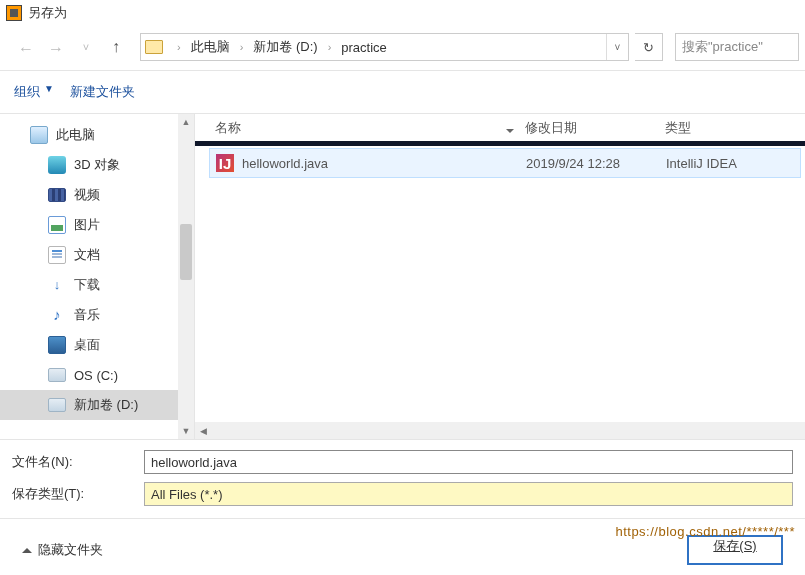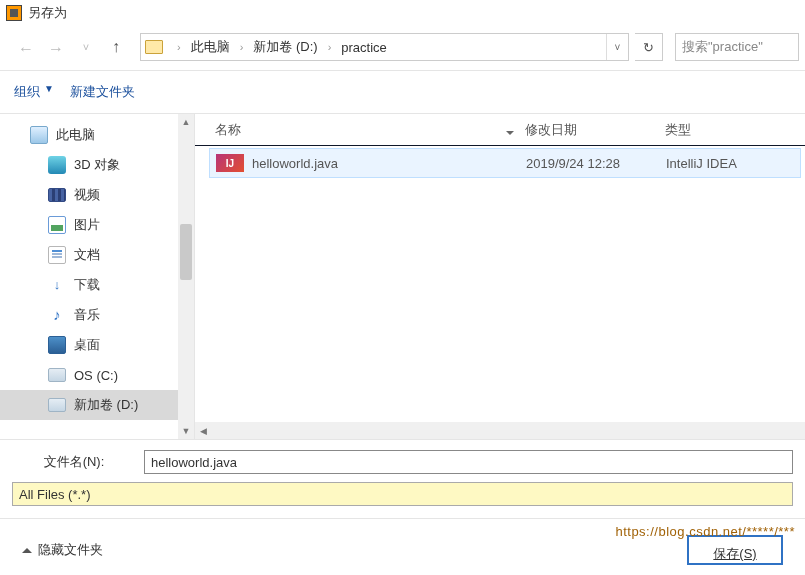--- a/index.html
+++ b/index.html
@@ -228,21 +228,21 @@
   .ico-drive.d::before {
     content: ""; width: 4px; height: 4px; background: #2f8ed1;
   }
   .listpane {
     flex: 1;
     display: flex;
     flex-direction: column;
   }
   .list-header {
     display: flex;
-    border-bottom: 1px solid #0f172a;
+    border-bottom: 5px solid #0f172a;
     height: 32px;
     align-items: center;
     color: #555;
   }
   .col-name { flex: 0 0 330px; padding-left: 20px; position: relative; }
   .col-date { flex: 0 0 140px; }
   .col-type { flex: 1; }
   .col-name .hdr-caret {
     position: absolute; right: 10px; top: 10px;
     border-left: 4px solid transparent;
@@ -261,24 +261,24 @@
     margin: 2px 4px 0 14px;
   }
   .row .cell-name {
     flex: 0 0 316px;
     display: flex; align-items: center; gap: 8px;
     padding-left: 6px;
   }
   .row .cell-date { flex: 0 0 140px; }
   .row .cell-type { flex: 1; }
   .ico-ij {
-    width: 28px; height: 18px;
+    width: 18px; height: 18px;
     background: linear-gradient(135deg,#b73478,#e34f31);
     display: flex; align-items: center; justify-content: center;
-    color: #fff; font-size: 10px; font-weight: bold; text-align: center;
+    color: #fff; font-size: 15px; font-weight: bold; text-align: center;
   }
   .h-scroll {
     height: 17px;
     background: #f0f0f0;
     display: flex; align-items: center;
   }
   .h-scroll .arrow {
     width: 17px; height: 17px;
     display: flex; align-items: center; justify-content: center;
     font-size: 9px; color: #777;
@@ -286,21 +286,21 @@
   .bottom {
     border-top: 1px solid #e5e5e5;
     padding: 10px 12px 4px 12px;
   }
   .formrow {
     display: flex; align-items: center;
     margin-bottom: 8px;
   }
   .formrow label {
     width: 132px;
-    text-align: center;
+    text-align: left;
     padding-right: 8px;
   }
   .formrow .field {
     flex: 1;
     height: 24px;
     border: 1px solid #888;
     background: #fff;
     padding: 2px 6px;
     display: flex; align-items: center;
   }
@@ -322,21 +322,21 @@
   .hide-folders .caret-up {
     display: inline-block;
     border-left: 5px solid transparent;
     border-right: 5px solid transparent;
     border-bottom: 5px solid #555;
   }
   .save-btn {
     width: 96px; height: 30px;
     border: 2px solid #2f72c4;
     background: #fff;
-    display: flex; align-items: flex-end; justify-content: center; text-decoration: underline;
+    display: flex; align-items: flex-start; justify-content: center; text-decoration: underline;
   }
   .watermark {
     position: absolute;
     right: 10px; bottom: 36px;
     color: #a16207;
     font-size: 13px;
     letter-spacing: 0.5px;
     pointer-events: none;
   }
 </style>
@@ -465,20 +465,21 @@
 </div>
 
 <div class="bottom">
   <div class="formrow">
     <label>文件名(N):</label>
     <div class="field">
       <span>helloworld.java</span>
     </div>
   </div>
   <div class="formrow">
+    <label>保存类型(T):</label>
     <div class="field combo">
       <span>All Files (*.*)</span>
     </div>
   </div>
 </div>
 
 <div class="divider"></div>
 
 <div class="footer">
   <div class="hide-folders">

